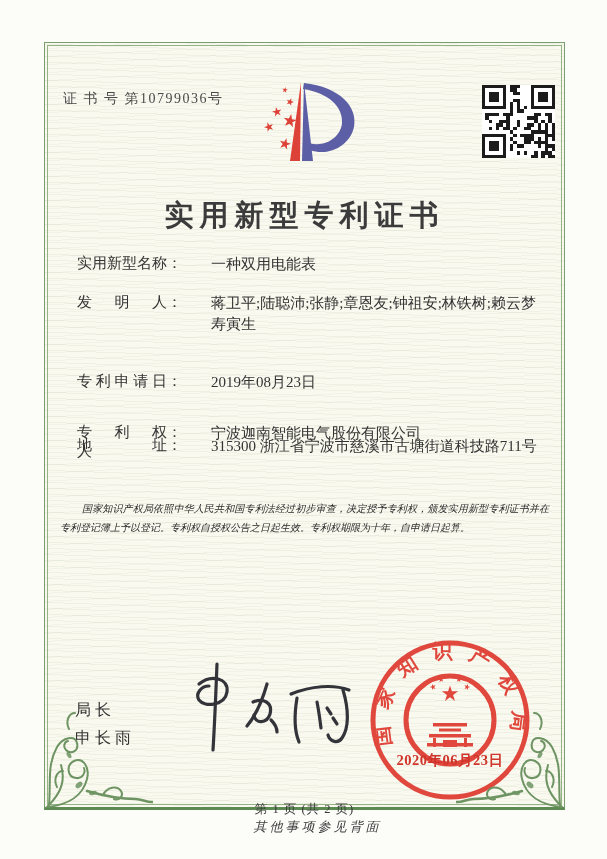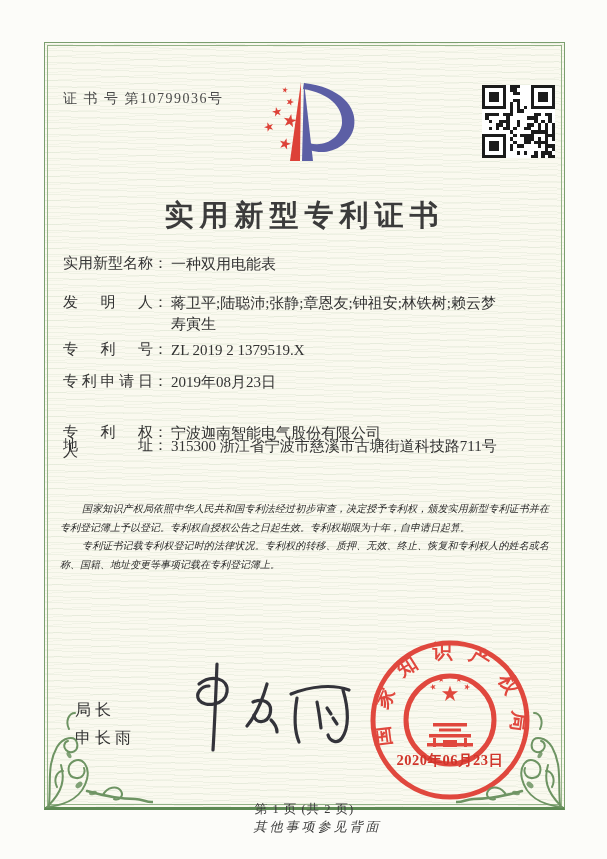--- a/index.html
+++ b/index.html
@@ -16,23 +16,23 @@
     background-image:
       repeating-linear-gradient(2deg, rgba(130,165,120,.10) 0 1px, transparent 1px 6px),
       repeating-linear-gradient(-3deg, rgba(130,165,120,.07) 0 1px, transparent 1px 8px);
   }
   .cert-inner-line{position:absolute;inset:2px;border:1px solid #93b286;pointer-events:none;}
   .abs{position:absolute;}
   .cert-number{left:18px;top:47px;font-size:14px;letter-spacing:1.5px;color:#4a4a4a;}
   .title{left:0;top:141px;width:100%;text-align:center;font-size:29px;font-weight:700;
          letter-spacing:6px;color:#3b3b3b;margin-top:12px;}
   .frow{left:18px;width:488px;font-size:15px;color:#333;}
-  .flabel{display:inline-block;width:90px;text-align:justify;text-align-last:justify;vertical-align:top;}
+  .flabel{display:inline-block;width:90px;text-align:justify;text-align-last:justify;vertical-align:top;margin-left:14px;}
   .fcolon{display:inline-block;margin-right:3px;vertical-align:top;}
-  .fvalue{display:inline-block;max-width:380px;vertical-align:top;line-height:21px;}
+  .fvalue{display:inline-block;max-width:380px;vertical-align:top;line-height:21px;margin-left:26px;}
   .fgroup2{position:absolute;left:271px;top:0;white-space:nowrap;}
   .fgroup2 .flabel{width:80px;}
   .paras{left:15px;top:457px;width:489px;font-size:10px;line-height:18.6px;color:#2b2b2b;
          font-style:italic;text-align:justify;}
   .paras p{margin:0;text-indent:2.2em;}
   .director{left:30px;font-size:16px;letter-spacing:4px;color:#333;}
   .seal-date{left:305px;top:708px;width:200px;text-align:center;color:#d0352b;
              font-size:14.5px;font-weight:600;letter-spacing:.5px;z-index:4;}
   .page-info{left:0;top:741px;width:100%;text-align:center;font-size:12.5px;color:#3a3a3a;letter-spacing:1px;margin-top:17px;}
   .back-note{position:absolute;left:14px;top:818px;width:607px;text-align:center;font-size:13px;
@@ -202,40 +202,36 @@
   <div class="abs title">实用新型专利证书</div>
 
   <div class="abs frow" style="top:211px">
     <span class="flabel">实用新型名称</span><span class="fcolon">：</span><span class="fvalue">一种双用电能表</span>
   </div>
 
   <div class="abs frow" style="top:250px">
     <span class="flabel">发　明　人</span><span class="fcolon">：</span><span class="fvalue"><span>蒋卫平;陆聪沛;张静;章恩友;钟祖安;林铁树;赖云梦</span><br><span>寿寅生</span></span>
   </div>
 
-  <div class="abs frow" style="top:297px">
-    <span class="flabel">专　利　号</span><span class="fcolon">：</span><span class="fvalue">ZL 2019 2 1379519.X</span>
-  </div>
 
   <div class="abs frow" style="top:329px">
     <span class="flabel">专利申请日</span><span class="fcolon">：</span><span class="fvalue">2019年08月23日</span>
   </div>
 
   <div class="abs frow" style="top:380px">
     <span class="flabel">专　利　权　人</span><span class="fcolon">：</span><span class="fvalue">宁波迦南智能电气股份有限公司</span>
   </div>
 
   <div class="abs frow" style="top:393px">
     <span class="flabel">地　　　址</span><span class="fcolon">：</span><span class="fvalue">315300 浙江省宁波市慈溪市古塘街道科技路711号</span>
   </div>
 
 
   <div class="abs paras">
     <p>国家知识产权局依照中华人民共和国专利法经过初步审查，决定授予专利权，颁发实用新型专利证书并在专利登记簿上予以登记。专利权自授权公告之日起生效。专利权期限为十年，自申请日起算。</p>
-    <p>专利证书记载专利权登记时的法律状况。专利权的转移、质押、无效、终止、恢复和专利权人的姓名或名称、国籍、地址变更等事项记载在专利登记簿上。</p>
   </div>
 
   <div class="abs director" style="top:657px">局长</div>
   <div class="abs director" style="top:685px">申长雨</div>
 
   <svg class="abs sig-svg" width="175" height="100" viewBox="0 0 175 100">
     <g fill="none" stroke="#33333a" stroke-width="3.2" stroke-linecap="round">
       <path d="M34,6 C33,30 32,60 30,92"></path>
       <path d="M16,26 C28,16 46,20 44,34 C42,47 22,50 16,42 C12,36 18,28 26,28"></path>
       <path d="M84,26 C80,40 74,56 64,68"></path>

